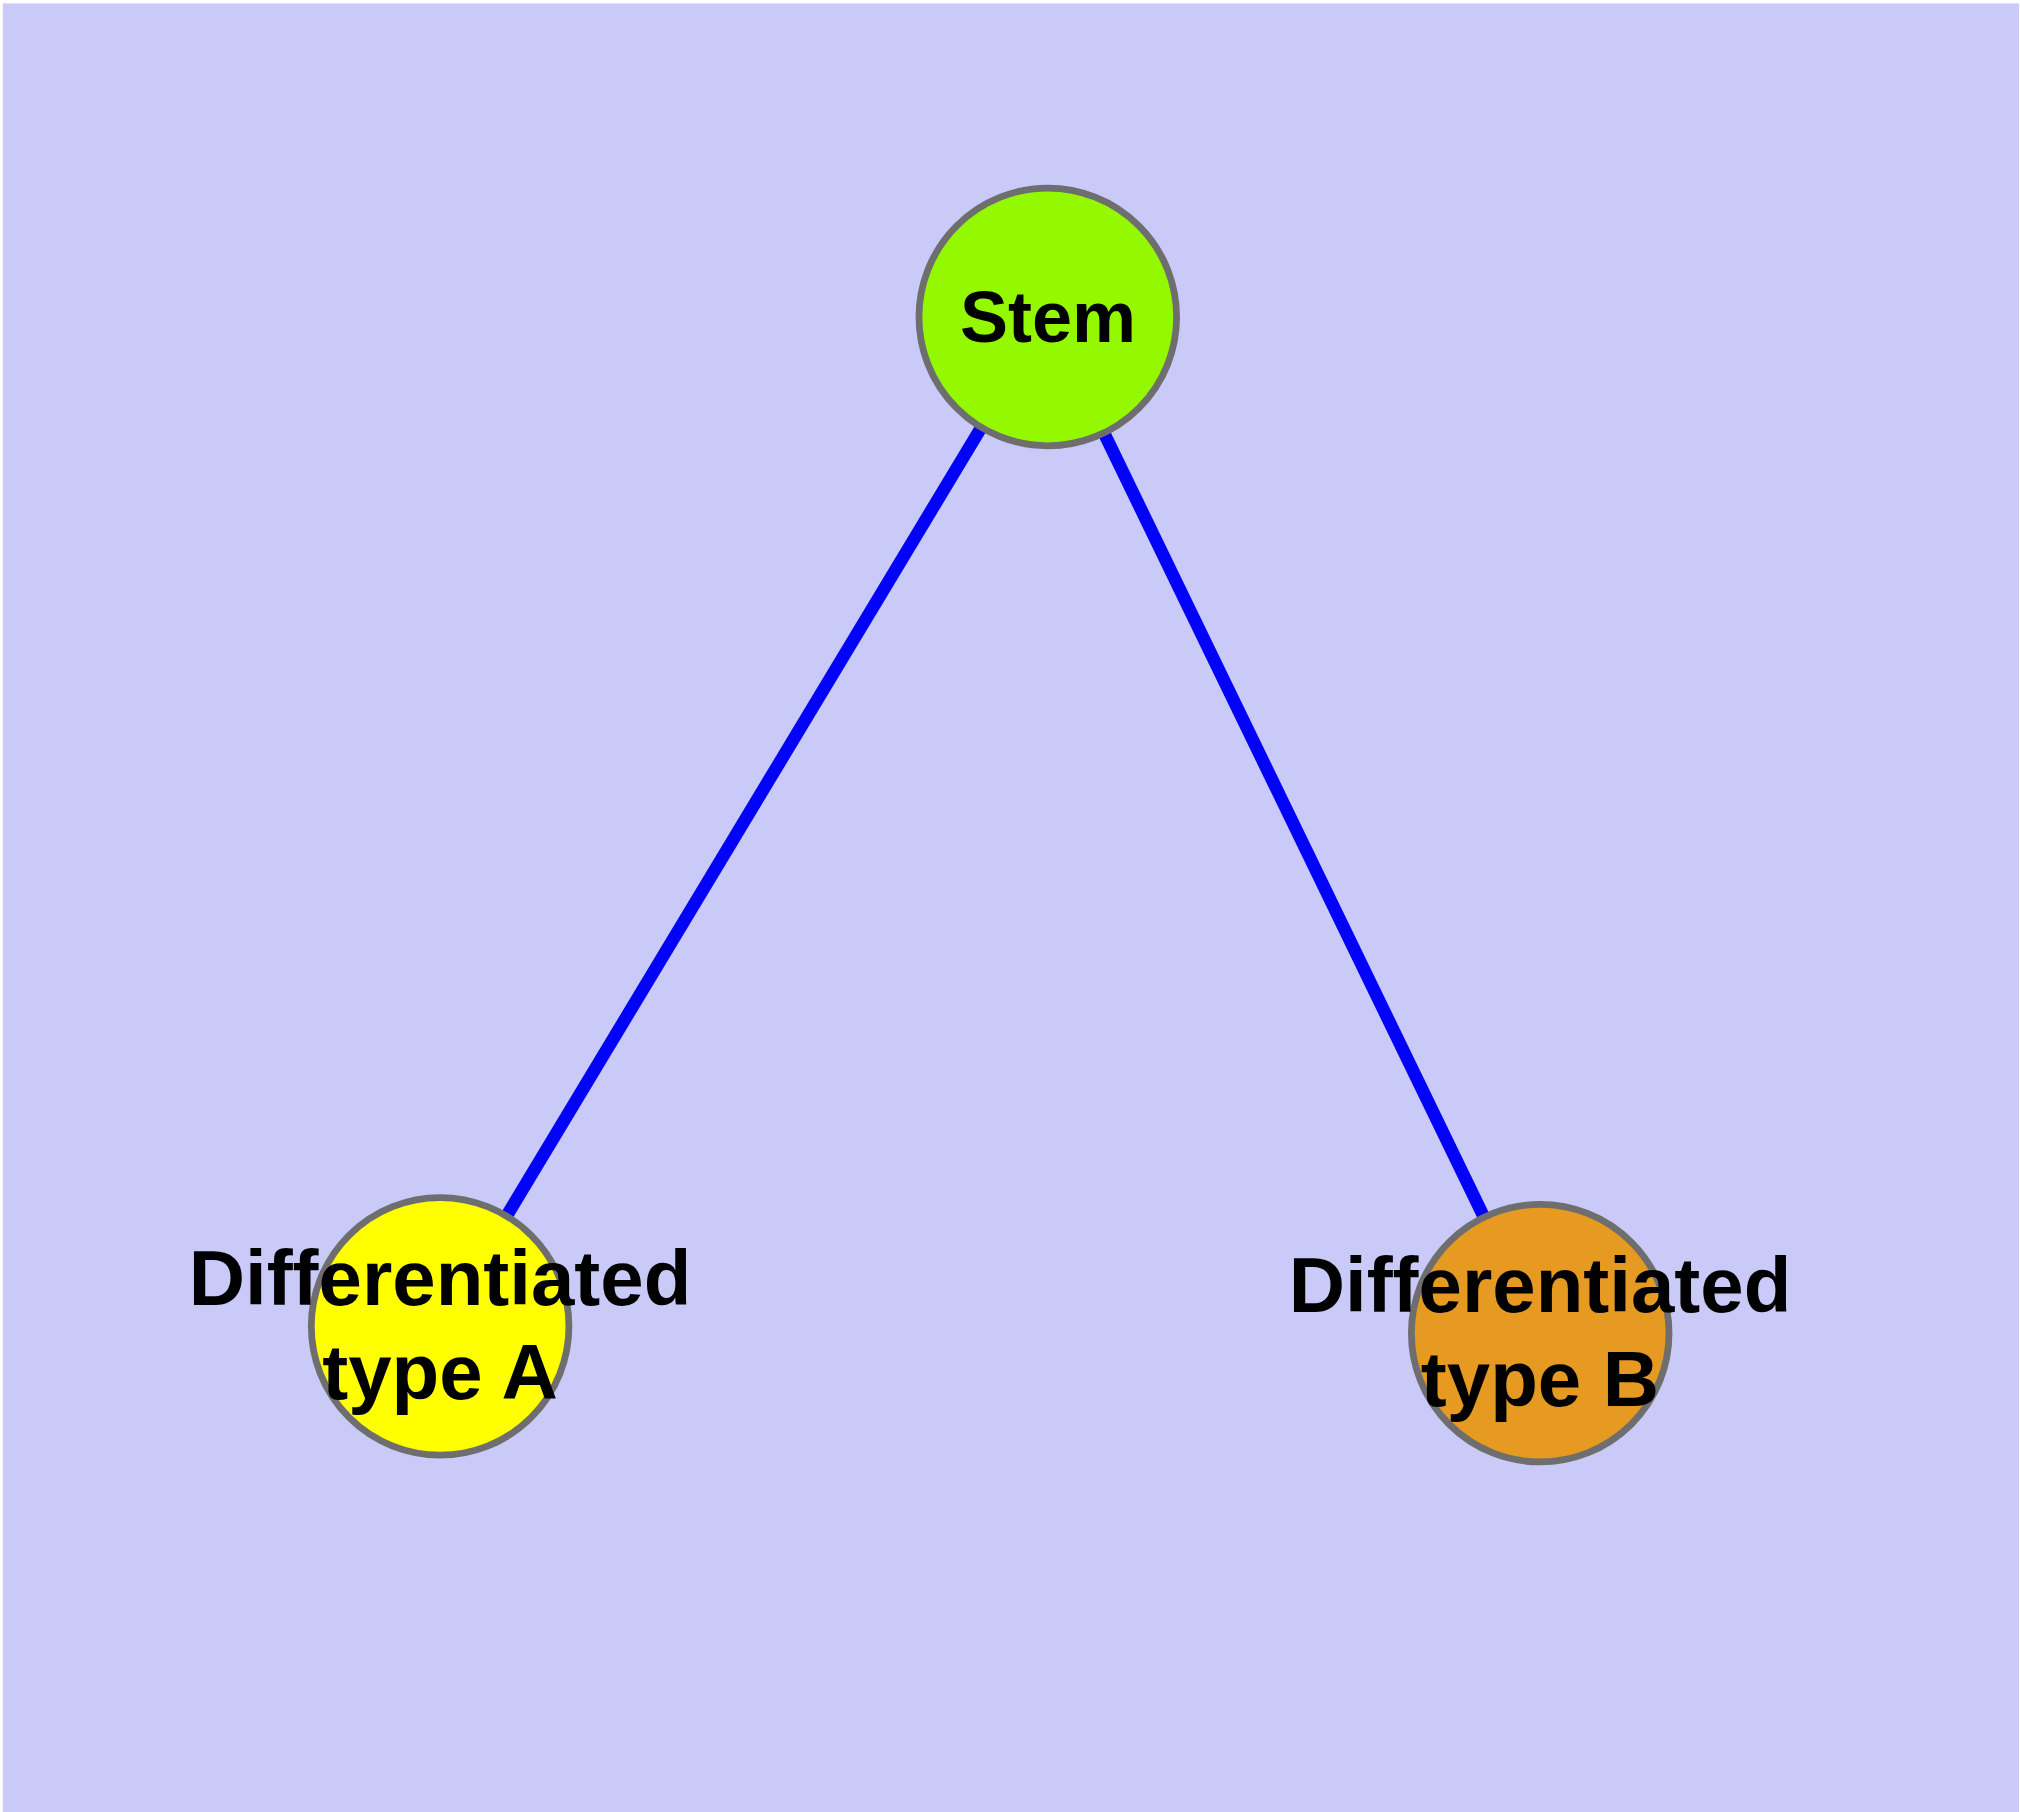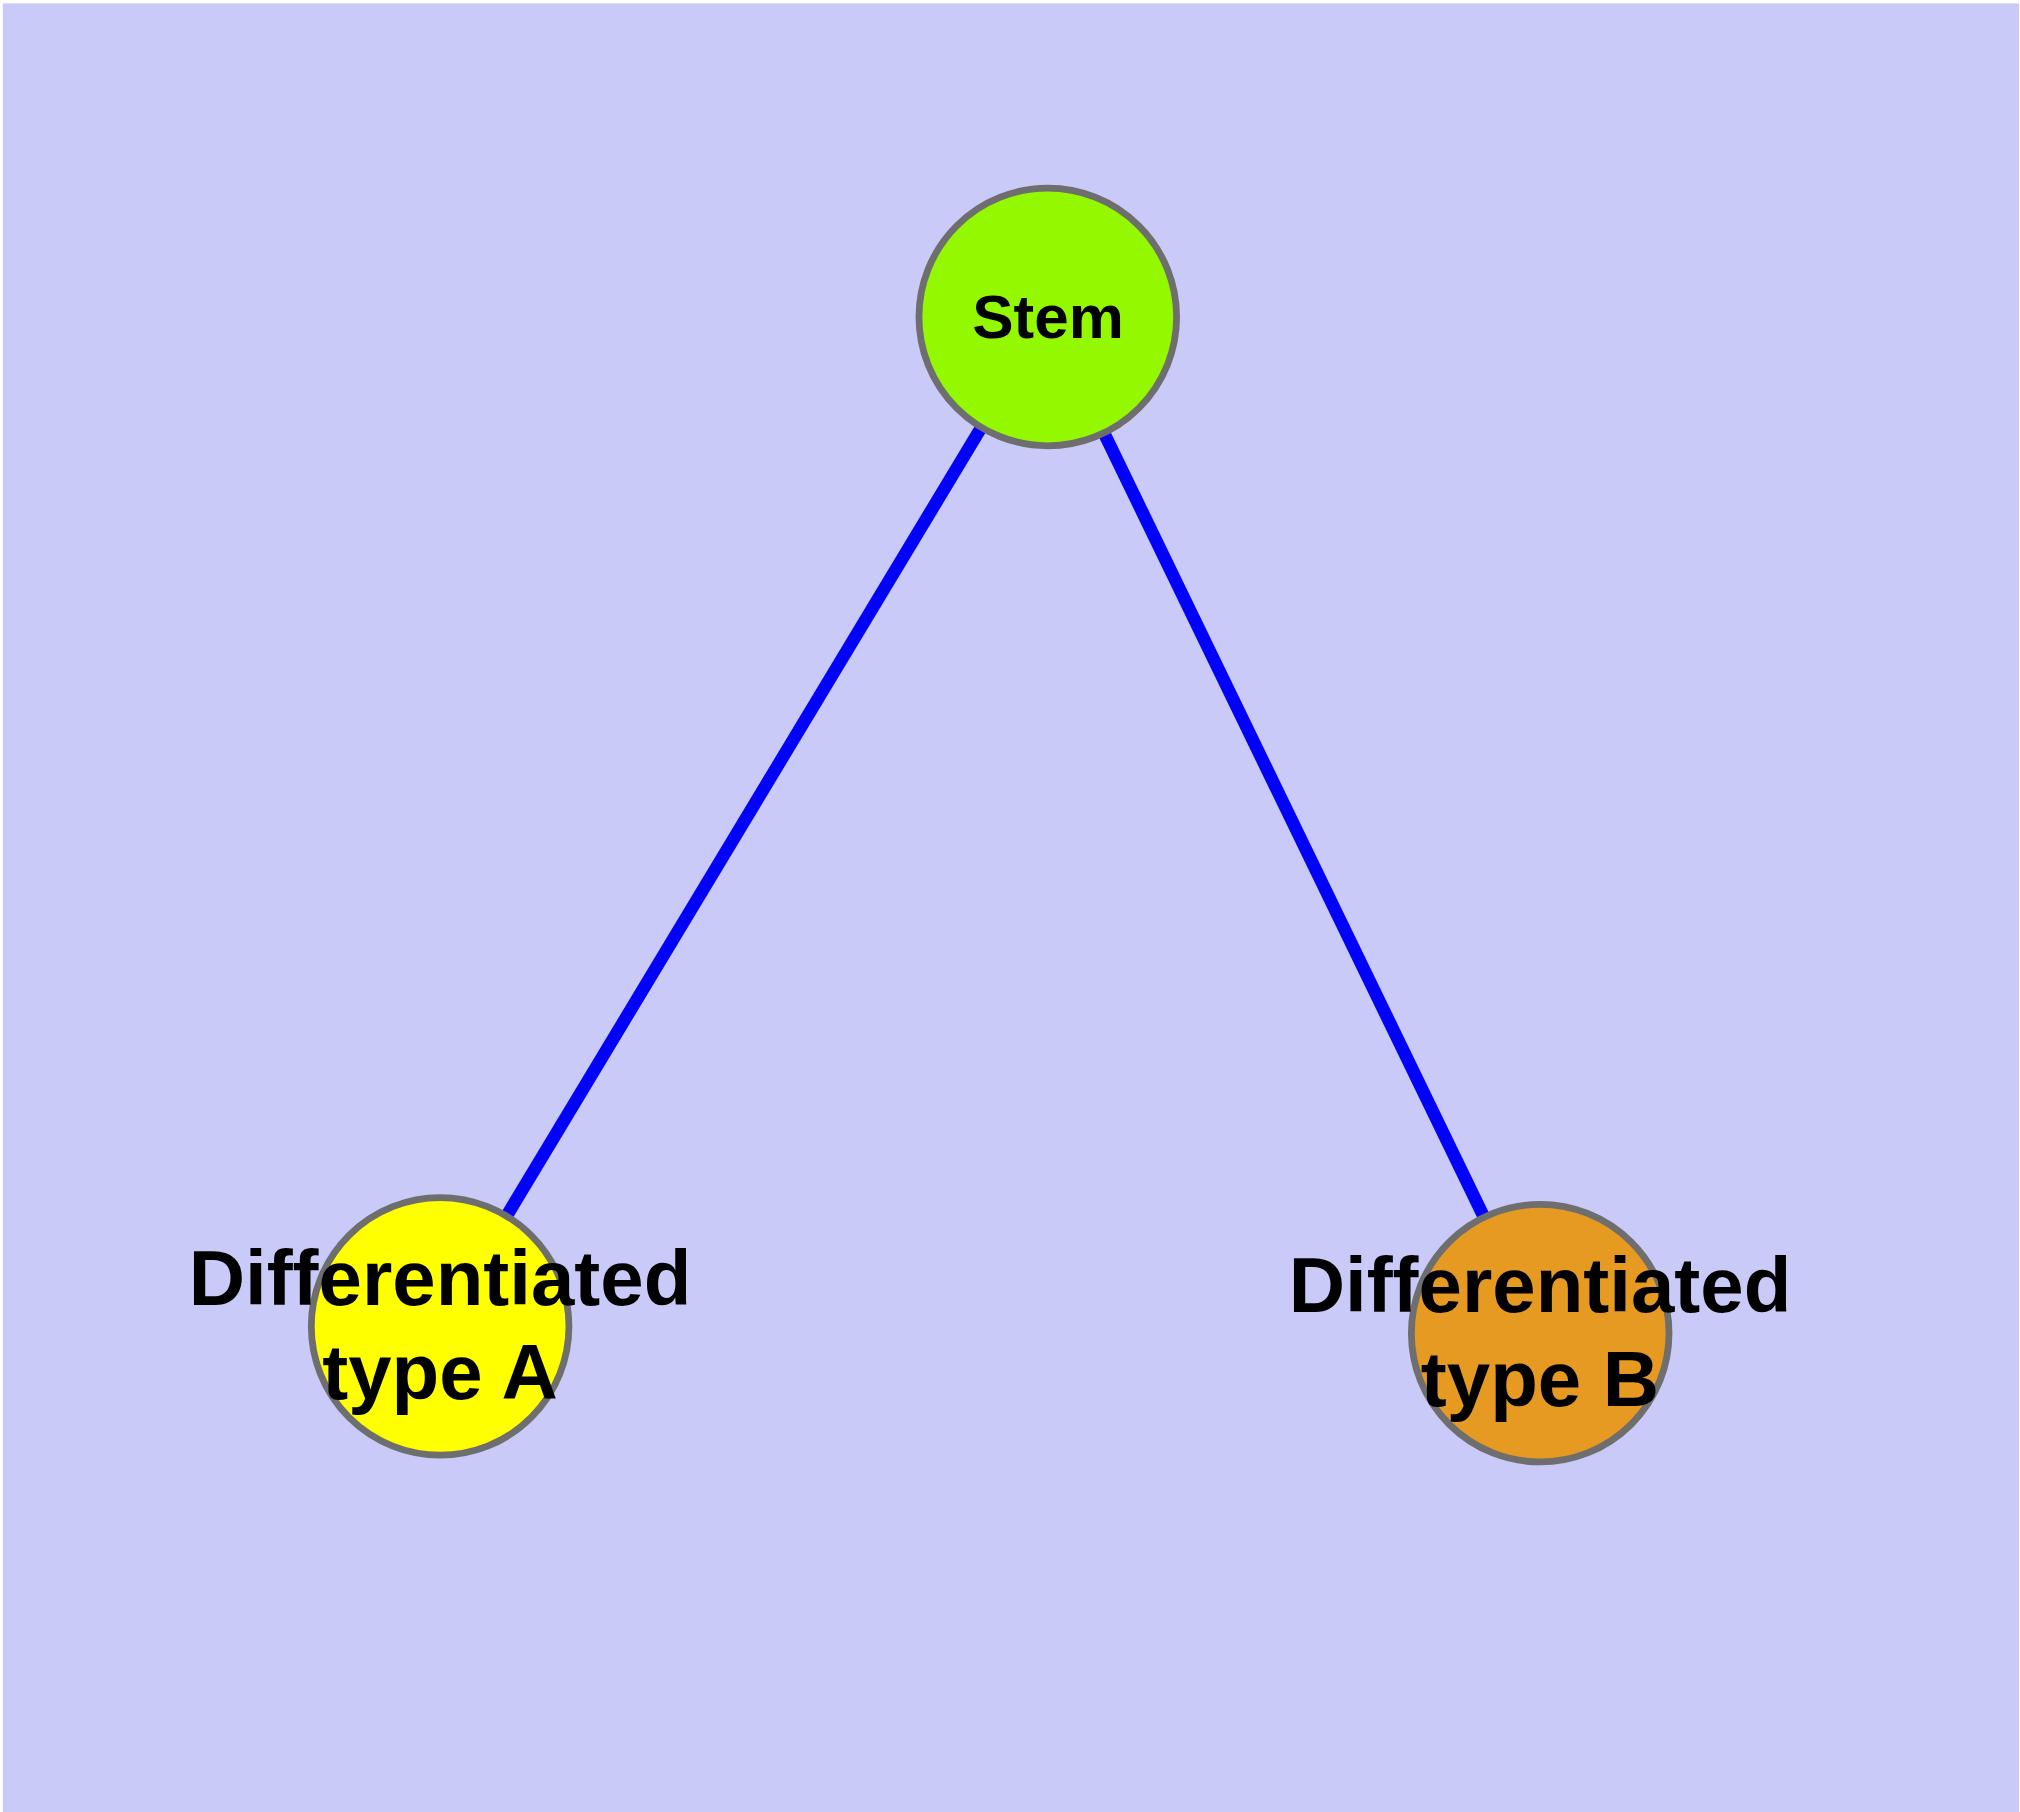--- a/index.html
+++ b/index.html
@@ -38,19 +38,19 @@
 <div class="canvas" style="width: 2021px; height: 1812px;">
   <svg class="graph-svg" viewBox="0 0 2384 2138" xmlns="http://www.w3.org/2000/svg">
     <rect x="3" y="4" width="2379" height="2134" fill="#CACAF8"></rect>
     <line class="edge" x1="1236" y1="374" x2="519" y2="1565" stroke="#0202FA" stroke-width="15"></line>
     <line class="edge" x1="1236" y1="374" x2="1817" y2="1573" stroke="#0202FA" stroke-width="15"></line>
     <circle class="node" cx="1236" cy="374" r="152" fill="#93F800" stroke="#6E6E6E" stroke-width="8"></circle>
     <circle class="node" cx="519" cy="1565" r="152" fill="#FFFF00" stroke="#6E6E6E" stroke-width="8"></circle>
     <circle class="node" cx="1817" cy="1573" r="152" fill="#E69A21" stroke="#6E6E6E" stroke-width="8"></circle>
   </svg>
 
-  <div class="node-label" style="left: 1048px; top: 317px; font-size: 62px; color: rgb(0, 0, 0);">Stem</div>
+  <div class="node-label" style="left: 1048px; top: 317px; font-size: 72px; color: rgb(0, 0, 0);">Stem</div>
   <div class="node-label" style="left: 440px; top: 1326px; font-size: 78px; color: rgb(0, 0, 0);">Differentiated
 type A</div>
   <div class="node-label" style="left: 1540px; top: 1333px; font-size: 78px; color: rgb(0, 0, 0);">Differentiated
 type B</div>
 </div>
 
 
 </body></html>

